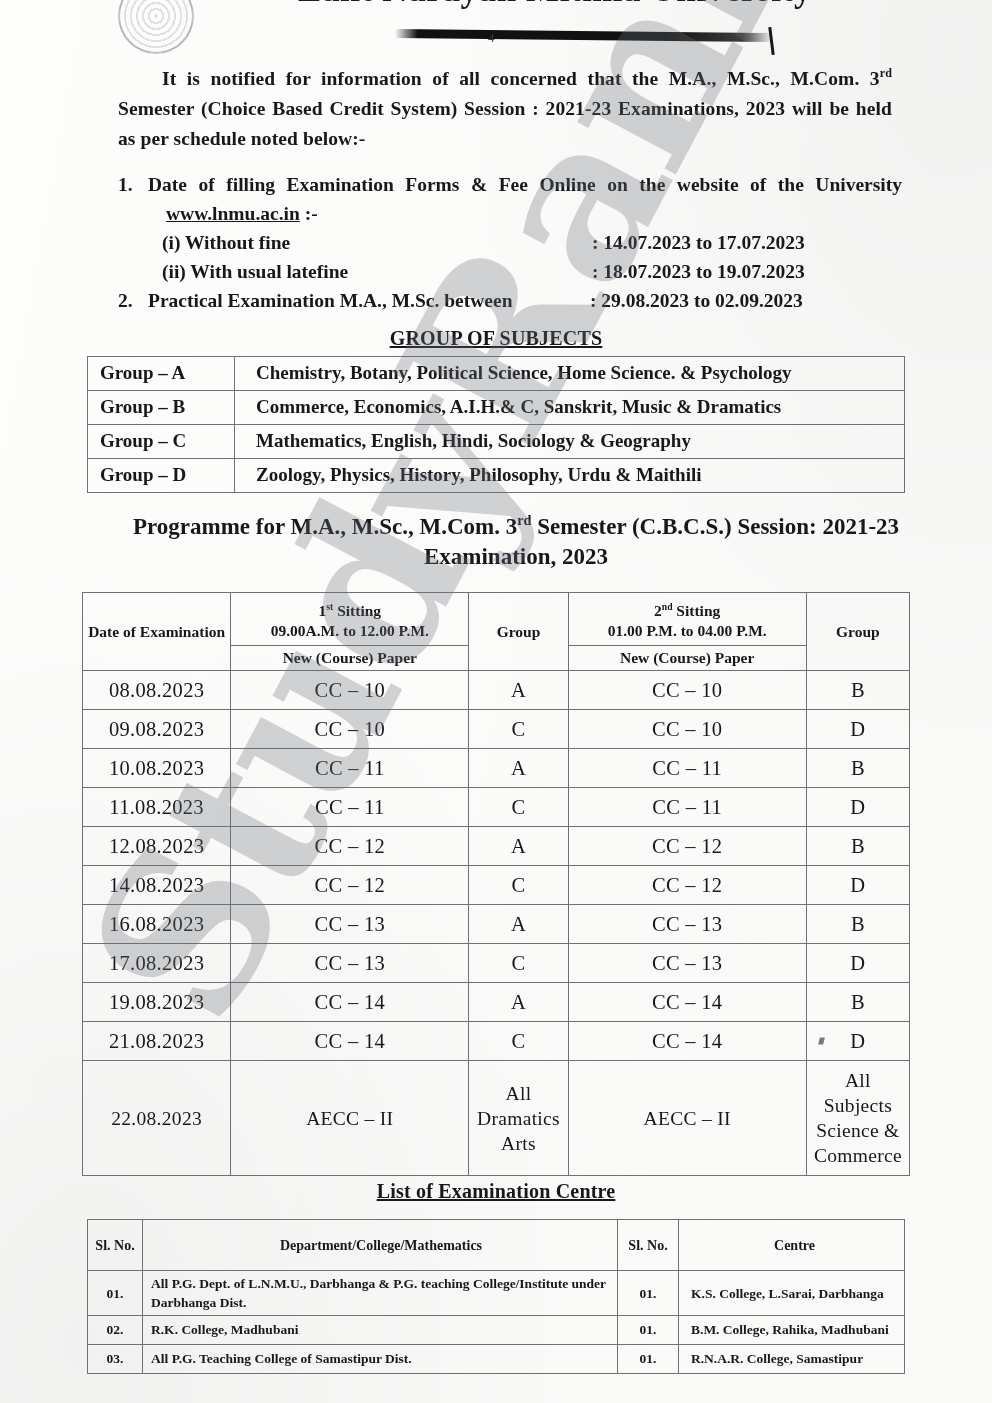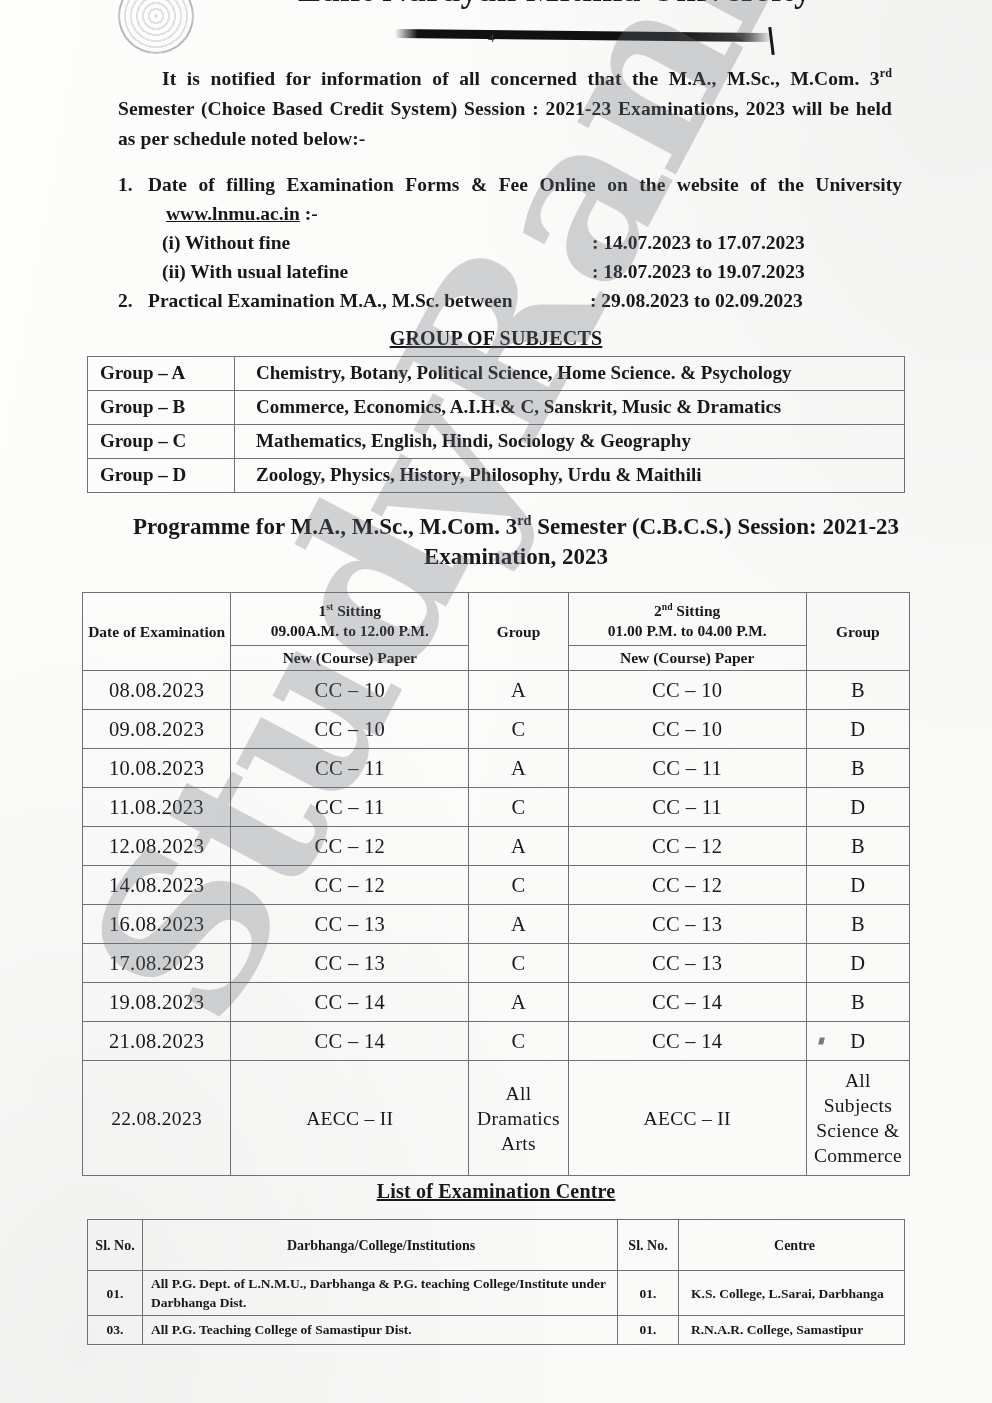--- a/index.html
+++ b/index.html
@@ -438,33 +438,39 @@
         </tr>
       </tbody>
     </table>
 
     <div class="sec-title" style="margin-top:4px;">List of Examination Centre</div>
 
     <table class="tbl-centre">
       <thead>
         <tr>
           <td class="c-sl">Sl. No.</td>
-          <td class="c-dept" style="text-align:center;">Darbhanga/College/Institutions</td>
+          <td class="c-dept" style="text-align:center;">Department/College/Mathematics</td>
           <td class="c-sl2">Sl. No.</td>
           <td class="c-centre" style="text-align:center;">Centre</td>
         </tr>
       </thead>
       <tbody>
         <tr class="two-line">
           <td class="c-sl">01.</td>
           <td class="c-dept">All P.G. Dept. of L.N.M.U., Darbhanga &amp; P.G. teaching College/Institute under Darbhanga Dist.</td>
           <td class="c-sl2">01.</td>
           <td class="c-centre">K.S. College, L.Sarai, Darbhanga</td>
         </tr>
         <tr>
+          <td class="c-sl">02.</td>
+          <td class="c-dept">R.K. College, Madhubani</td>
+          <td class="c-sl2">01.</td>
+          <td class="c-centre">B.M. College, Rahika, Madhubani</td>
+        </tr>
+        <tr>
           <td class="c-sl">03.</td>
           <td class="c-dept">All P.G. Teaching College of Samastipur Dist.</td>
           <td class="c-sl2">01.</td>
           <td class="c-centre">R.N.A.R. College, Samastipur</td>
         </tr>
       </tbody>
     </table>
 
   </div>
 </div>

